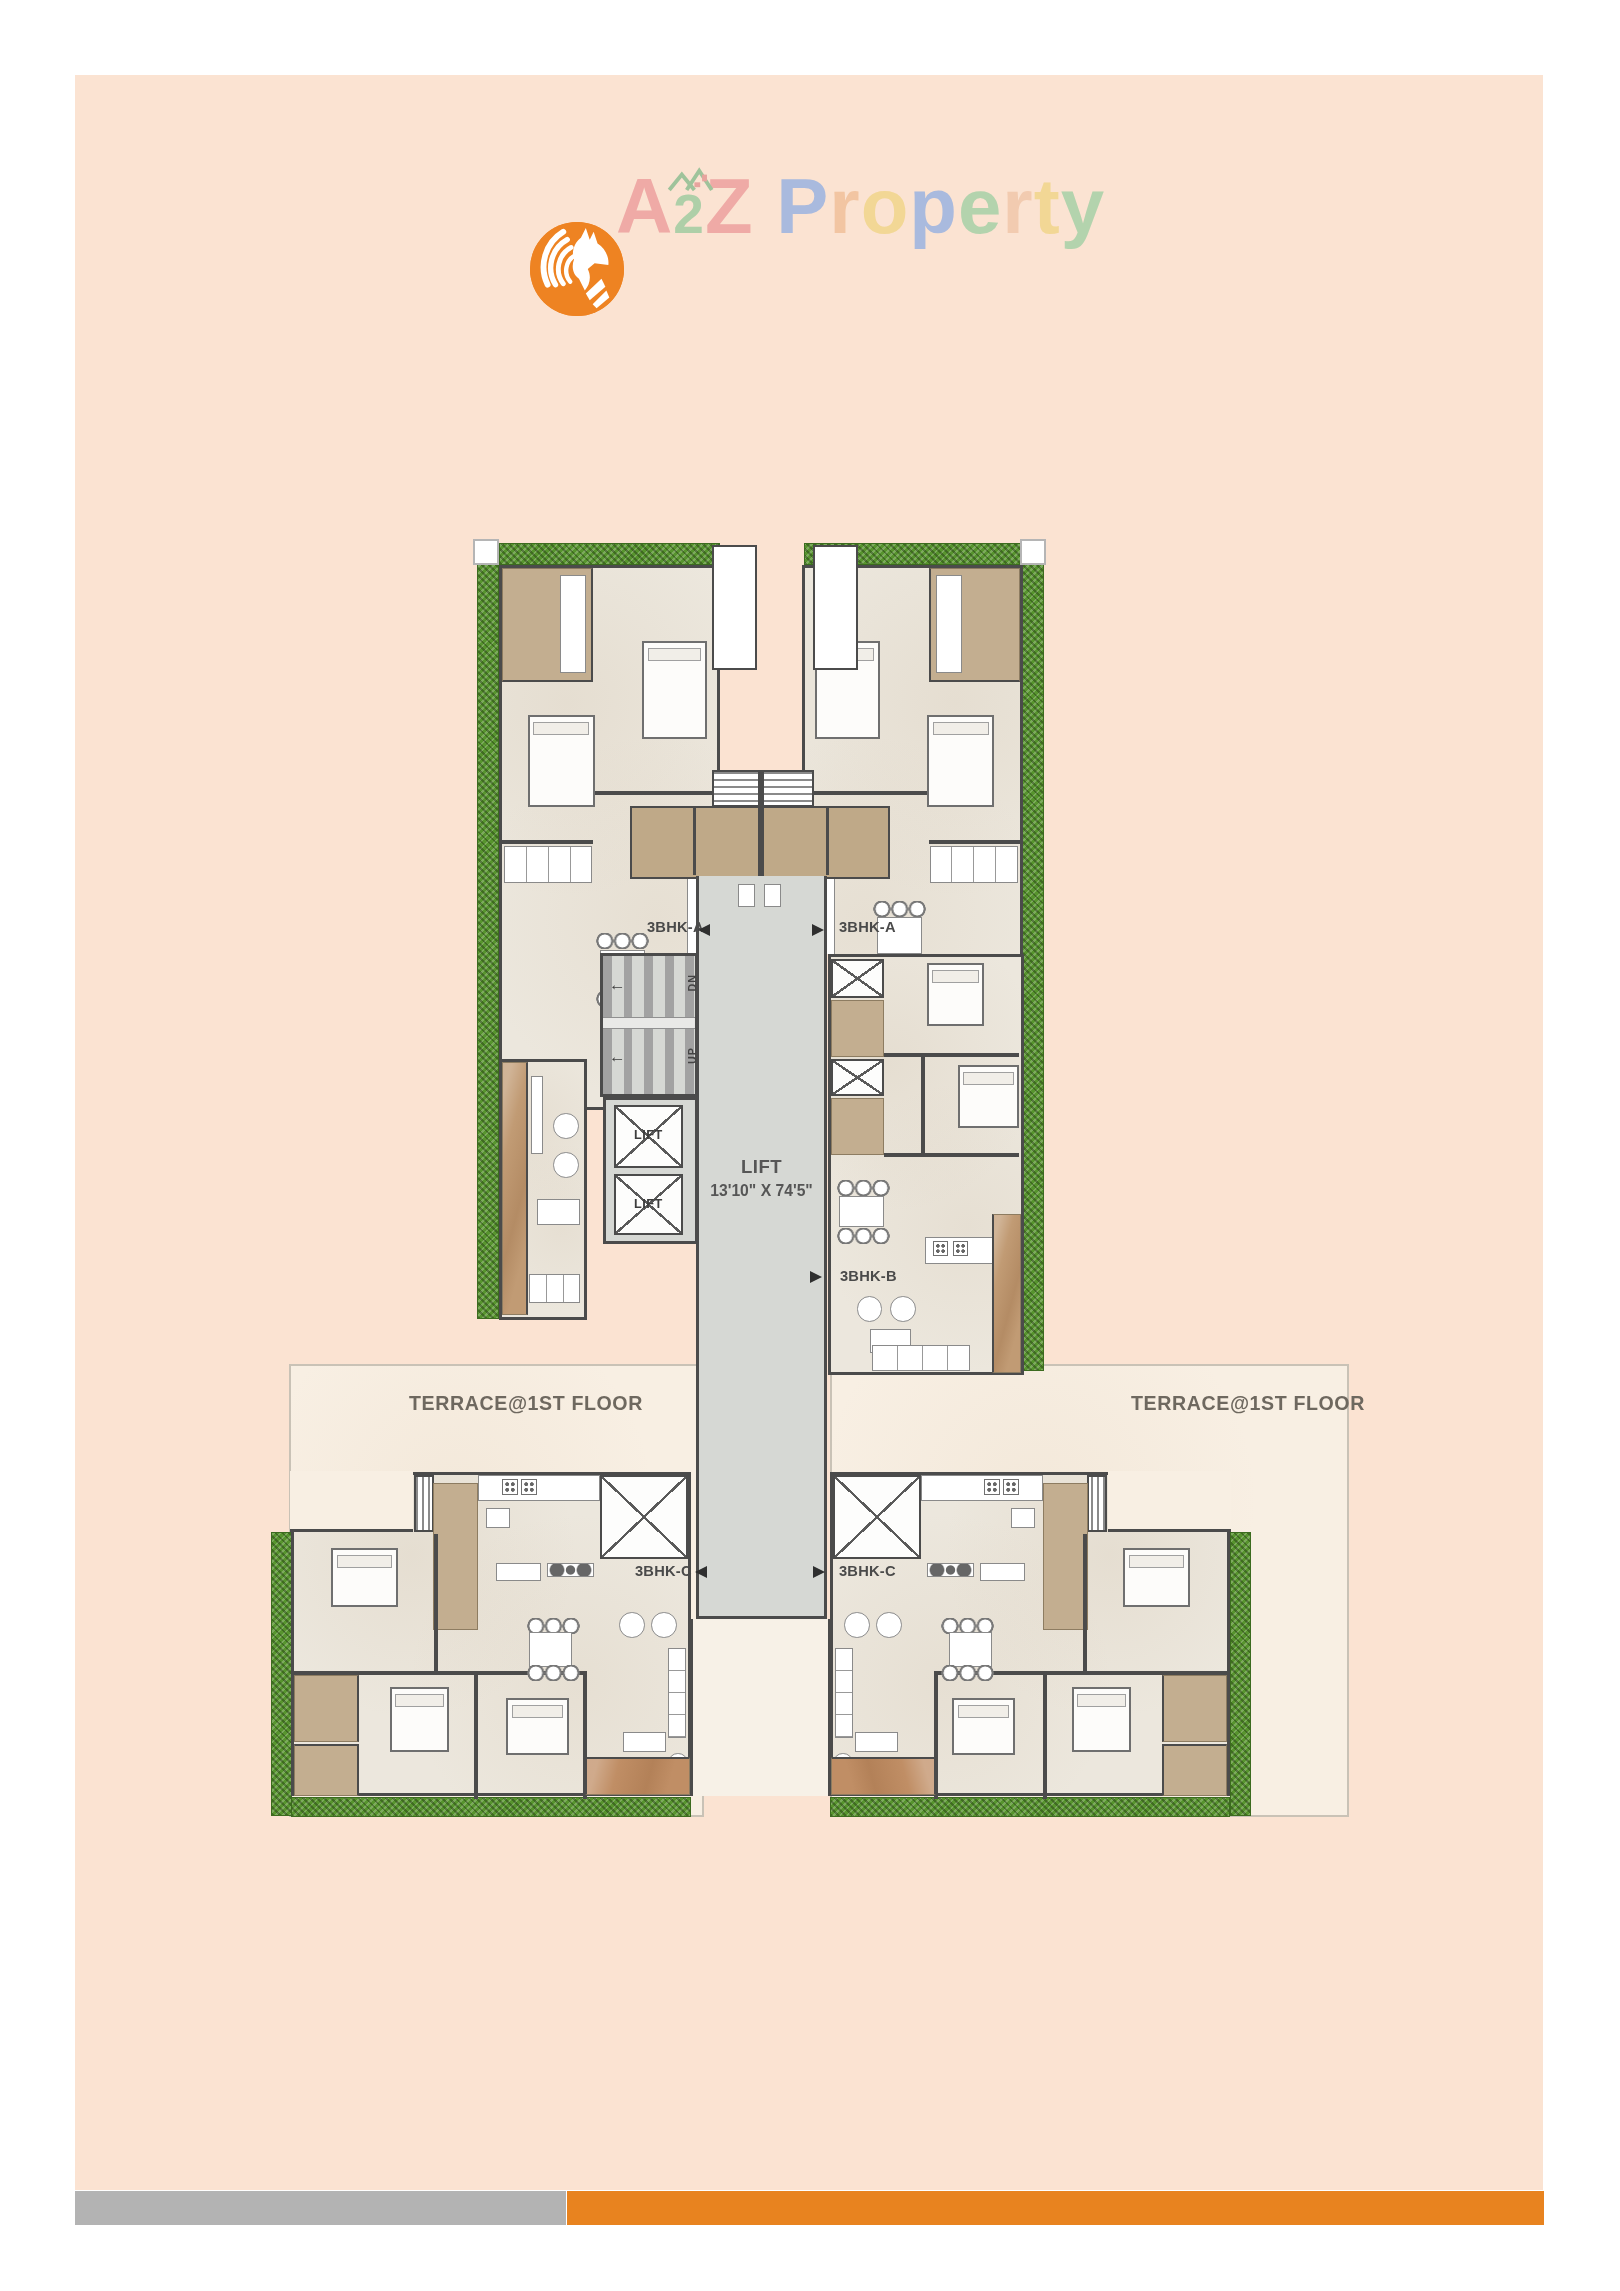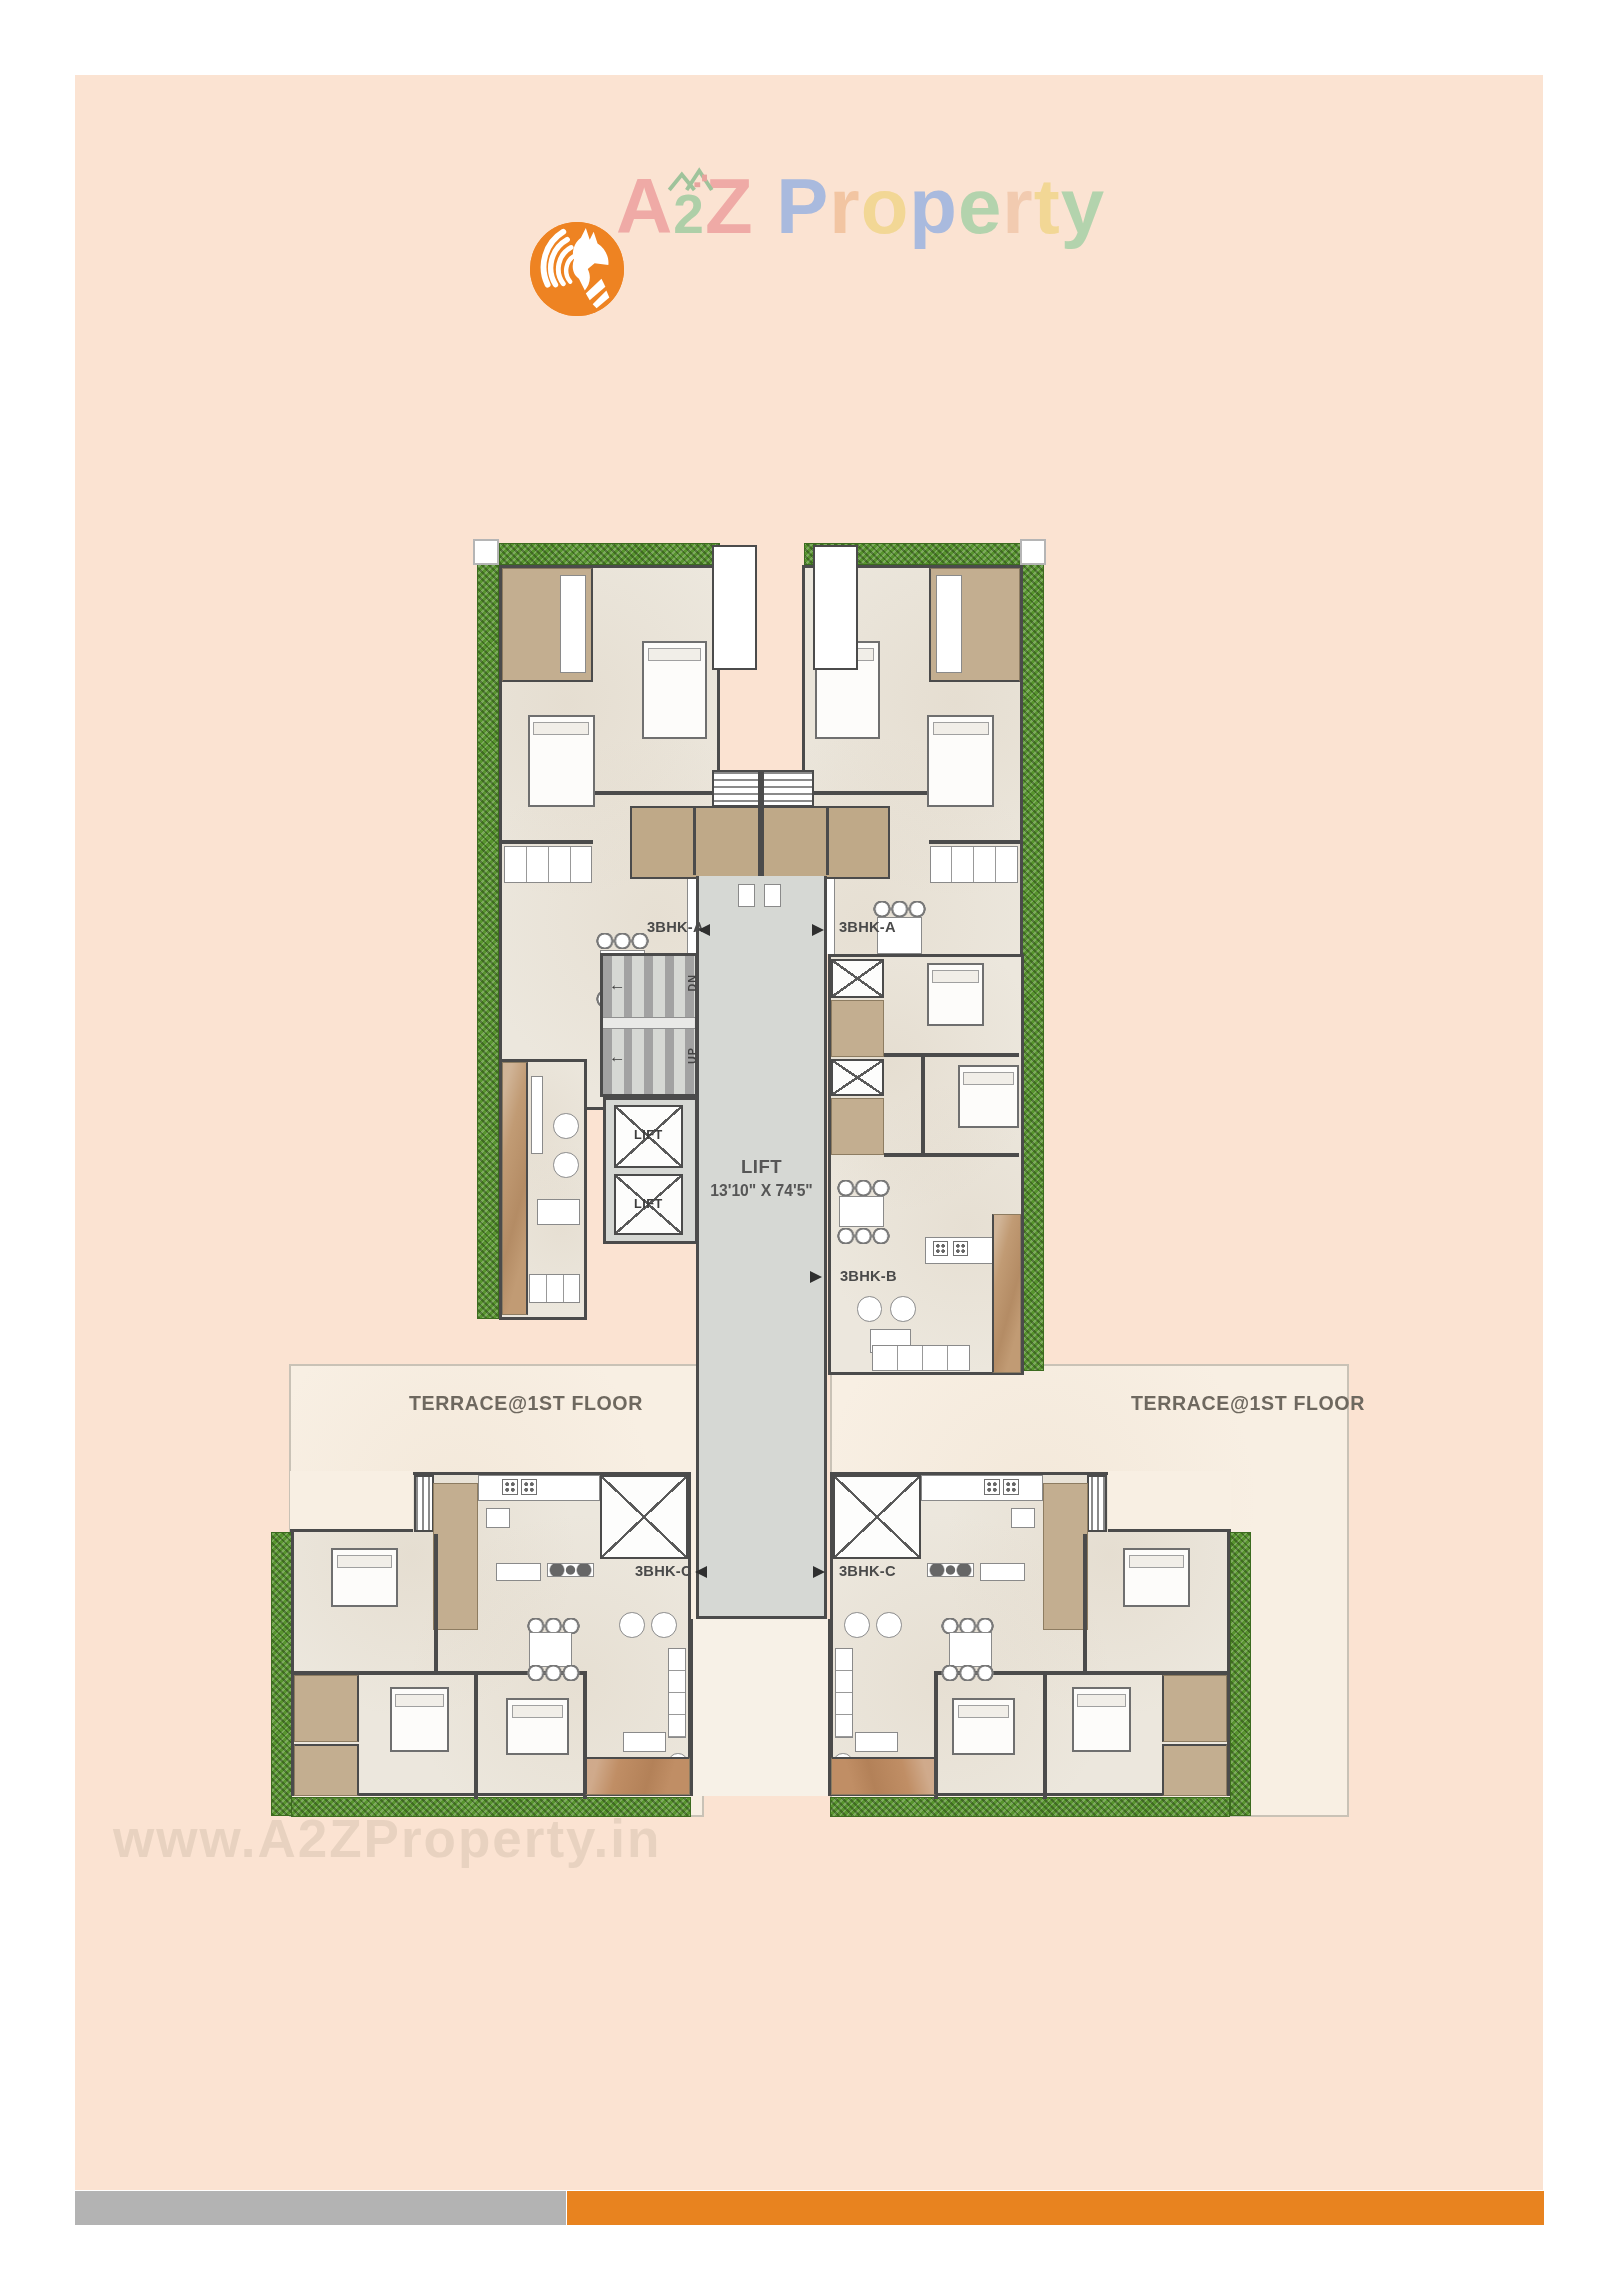--- a/index.html
+++ b/index.html
@@ -291,17 +291,16 @@
   <div class="tri-l" style="left:698px;top:924px;"></div>
   <div class="room-label" style="left:839px;top:919px;">3BHK-A</div>
   <div class="tri-r" style="left:812px;top:924px;"></div>
   <div class="room-label" style="left:840px;top:1268px;">3BHK-B</div>
   <div class="tri-r" style="left:810px;top:1271px;"></div>
   <div class="room-label" style="left:635px;top:1563px;">3BHK-C</div>
   <div class="tri-l" style="left:695px;top:1566px;"></div>
   <div class="room-label" style="left:839px;top:1563px;">3BHK-C</div>
   <div class="tri-r" style="left:813px;top:1566px;"></div>
 
-  <div class="watermark">www.A2ZProperty.in</div>
   <div class="foot-gray"></div>
   <div class="foot-orange"></div>
 </div>
 
 
 </body></html>

